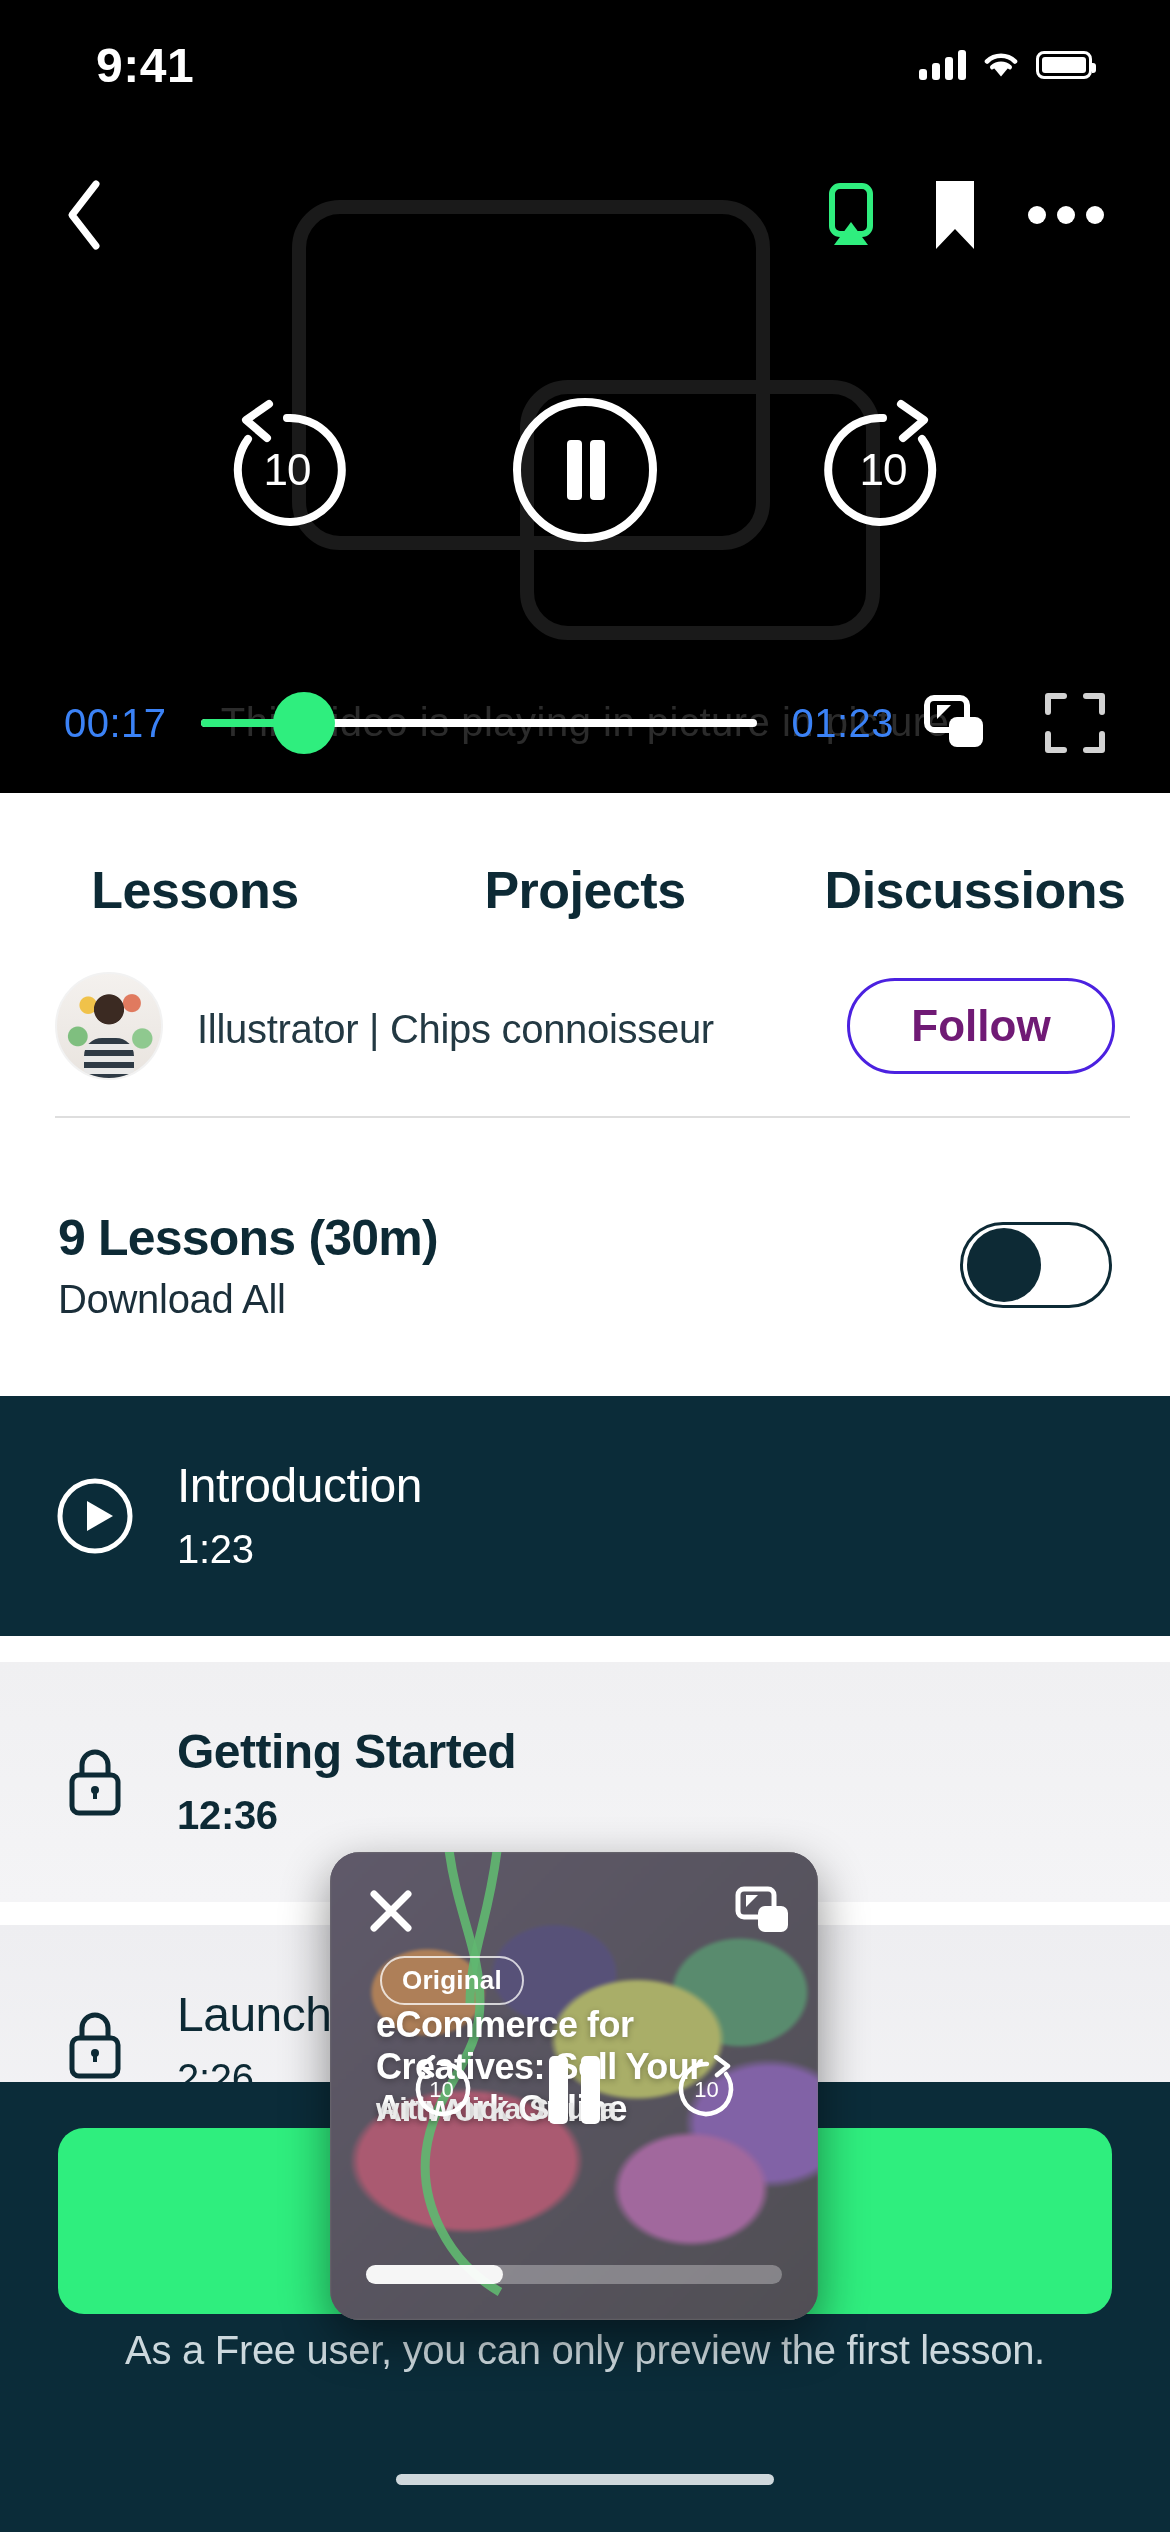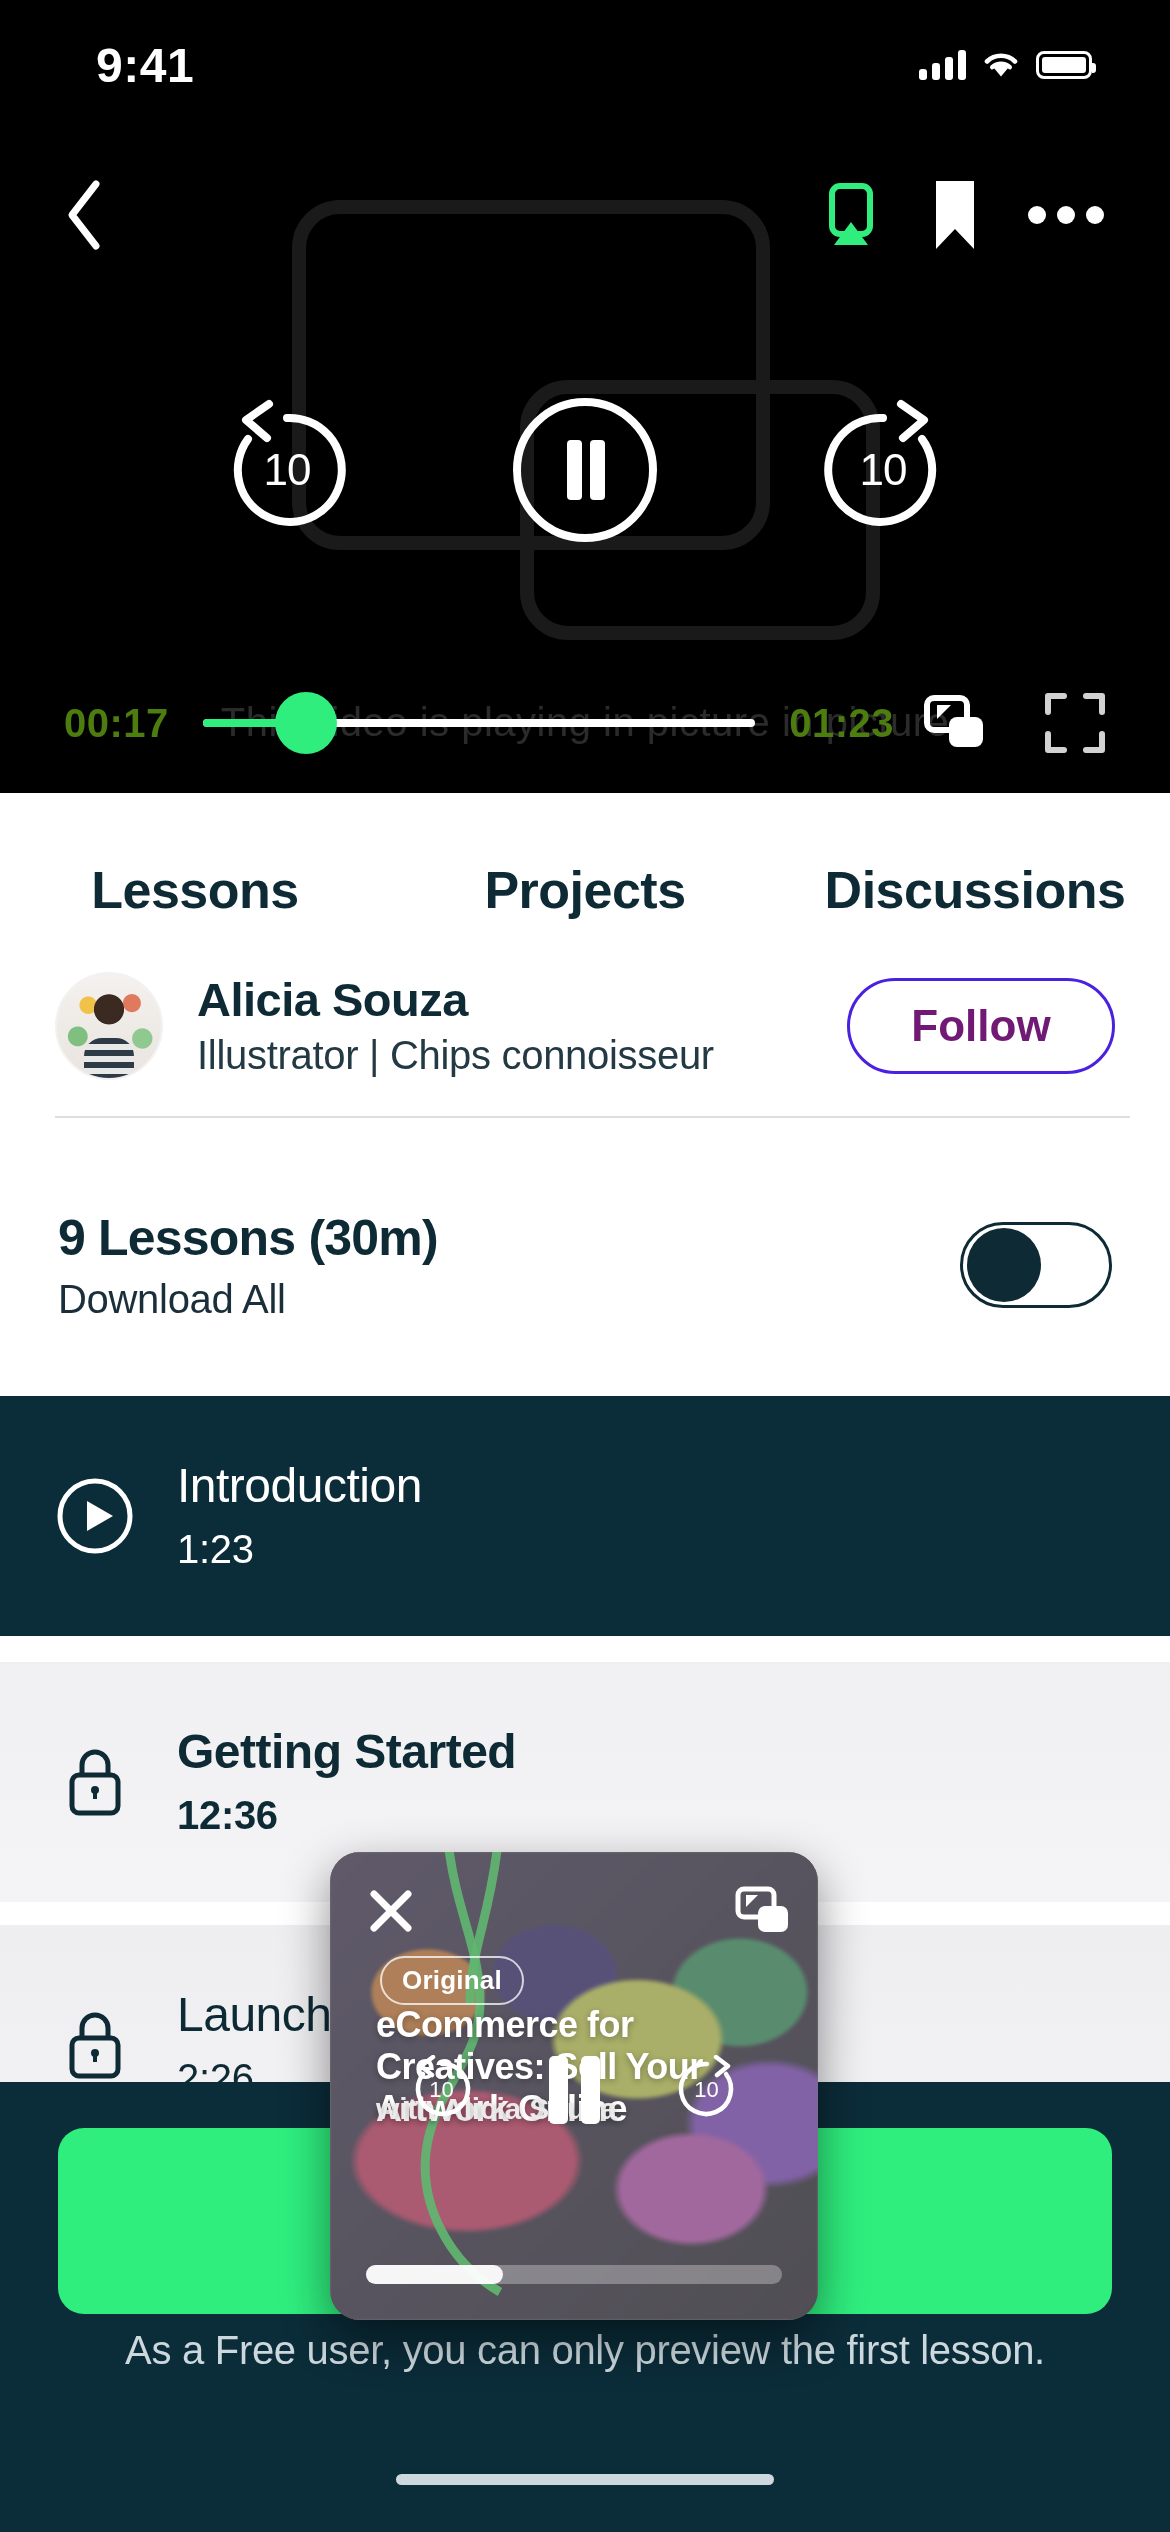--- a/index.html
+++ b/index.html
@@ -57,21 +57,21 @@
   .playpause { width:148px; height:148px; }
 
   .pbottom {
     position:absolute; left:0; top:668px; width:1170px; height:110px;
     display:flex; align-items:center; padding:0 64px;
   }
   .pip-msg {
     position:absolute; left:0; top:700px; width:1170px; text-align:center;
     color:#2b2b2b; font-size:40px; letter-spacing:.5px; pointer-events:none;
   }
-  .time { color:#4d7c0f; font-size:40px; font-weight:700; position:relative; z-index:2; letter-spacing:.5px; }
+  .time { color:#3b82f6; font-size:40px; font-weight:400; position:relative; z-index:2; letter-spacing:.5px; }
   .track-wrap { flex:1; position:relative; height:60px; margin:0 34px; display:flex; align-items:center; z-index:2; }
   .track { position:absolute; left:0; right:0; height:8px; background:#ffffff; border-radius:4px; }
   .track-fill { position:absolute; left:0; width:21%; height:8px; background:#2fee7e; border-radius:4px; }
   .thumb { position:absolute; left:13%; width:62px; height:62px; border-radius:50%; background:#2fee7e; }
   .pb-icons { display:flex; align-items:center; gap:58px; margin-left:30px; z-index:2; }
 
   
   .tabs {
     position:absolute; left:0; top:793px; width:1170px; height:193px;
     background:#ffffff; display:flex; align-items:center;
@@ -341,21 +341,20 @@
         <span>Projects</span>
       </div>
     <div class="tab">
         <span>Discussions</span>
       </div>
   </div>
 
   <div class="instructor">
     <div class="avatar"></div>
     <div class="instr-text">
-      <div class="instr-name">Alicia Souza</div>
       <div class="instr-role">Illustrator | Chips connoisseur</div>
     </div>
     <div class="follow-btn">Follow</div>
   </div>
   <div class="divider"></div>
 
   <div class="dlrow">
     <div>
       <div class="dl-title">9 Lessons (30m)</div>
       <div class="dl-sub">Download All</div>

